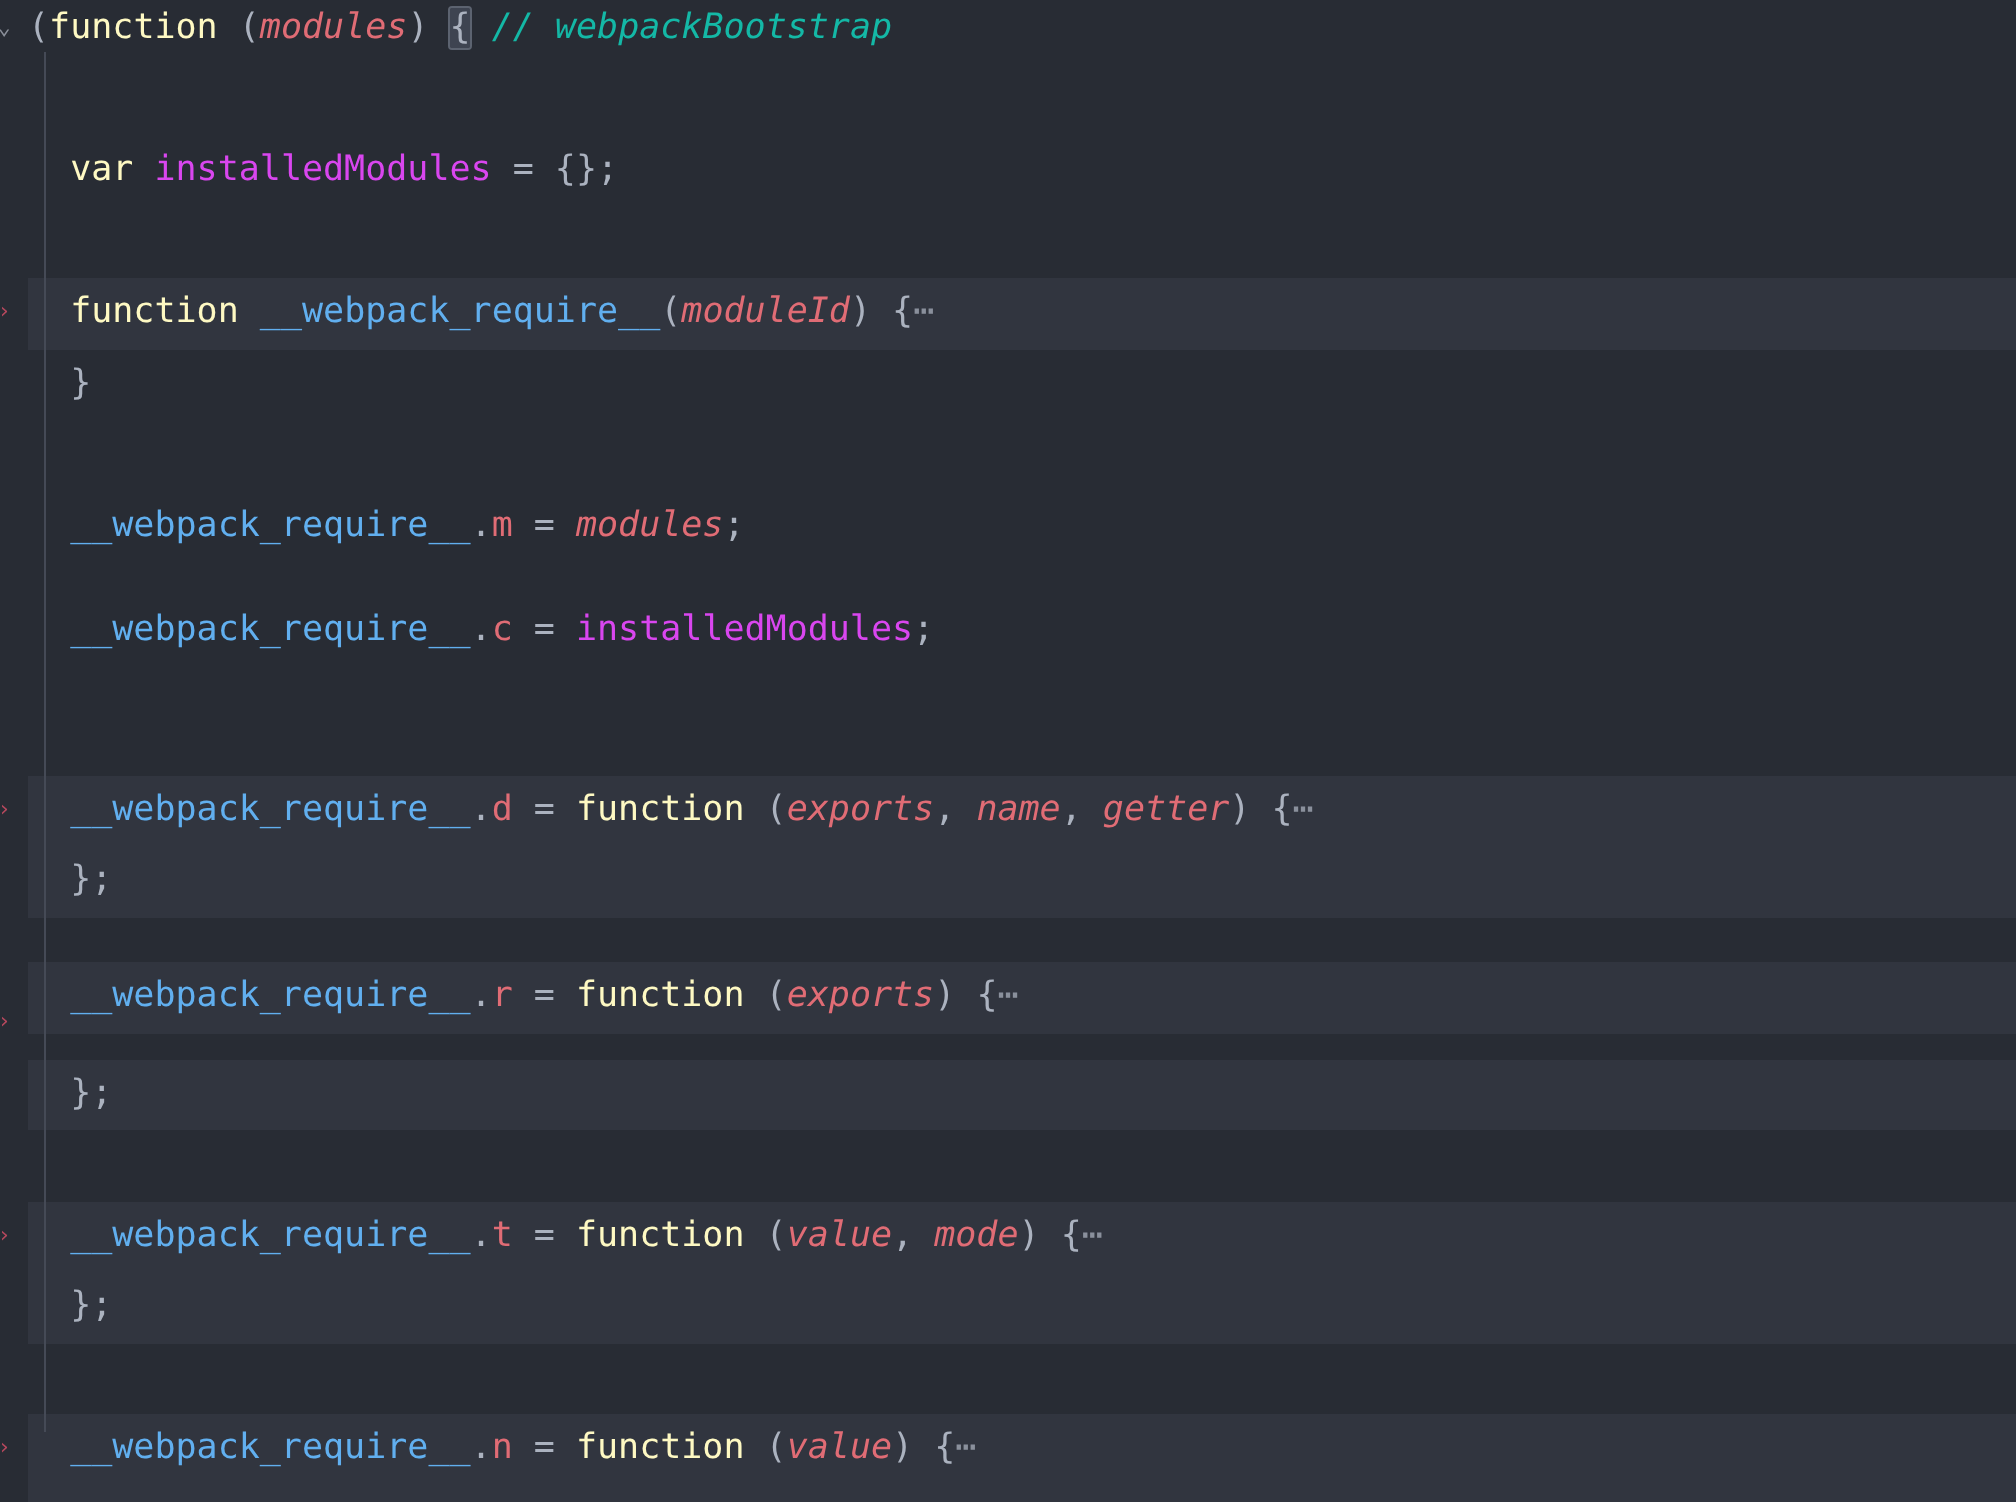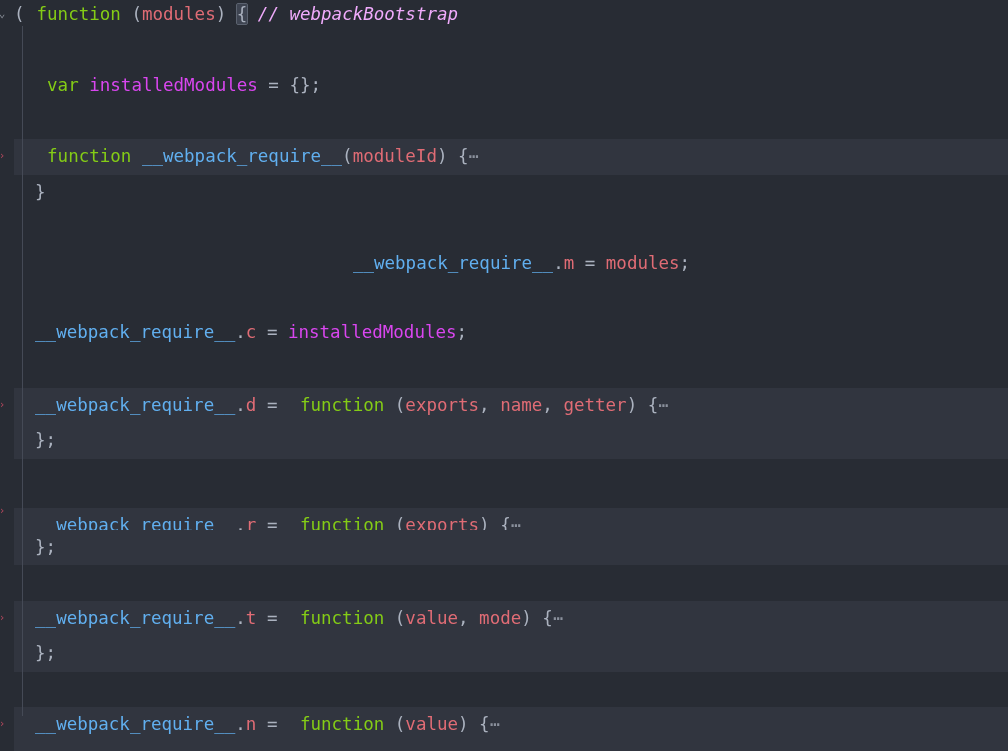--- a/index.html
+++ b/index.html
@@ -66,27 +66,27 @@
     position: absolute;
     top: 26px;
     left: 22px;
     width: 1px;
     height: 690px;
     background: #454a56;
     z-index: 3;
   }
 
   
-  .kw       { color: #84cc16; margin-left: 12px; }  
+  .kw       { color: #fef9c3; }  
   .fn       { color: #61afef; }  
-  .param    { color: #e06c75; }
+  .param    { color: #e06c75; font-style: italic; }
   .var      { color: #d946ef; }
   .prop     { color: #e06c75; }
   .punc     { color: #abb2bf; }
-  .cmt      { color: #f0abfc; font-style: italic; }
+  .cmt      { color: #14b8a6; font-style: italic; }
 
   
   .folded {
     color: #8a909c;
     letter-spacing: 1px;
   }
 
   
   .bmatch {
     background: #3e4451;
@@ -100,28 +100,28 @@
 <div id="editor">
 
   <div id="lines-host">
       <div class="line" style="top: -3px;"><span class="punc">(</span><span class="kw">function</span><span class="punc"> (</span><span class="param">modules</span><span class="punc">) </span><span class="bmatch">{</span><span class="punc"> </span><span class="cmt">// webpackBootstrap</span></div>
       <div class="line" style="top: 32.5px;"><span class="punc">  </span></div>
       <div class="line" style="top: 68px;"><span class="punc">  </span><span class="kw">var</span><span class="punc"> </span><span class="var">installedModules</span><span class="punc"> = </span><span class="punc">{};</span></div>
       <div class="line" style="top: 103.5px;"></div>
       <div class="line band" style="top: 139px;"><span class="punc">  </span><span class="kw">function</span><span class="punc"> </span><span class="fn">__webpack_require__</span><span class="punc">(</span><span class="param">moduleId</span><span class="punc">) </span><span class="punc">{</span><span class="folded">⋯</span></div>
       <div class="line" style="top: 174.5px;"><span class="punc">  }</span></div>
       <div class="line" style="top: 210px;"></div>
-      <div class="line" style="top: 245.5px; text-align: center;"><span class="punc">  </span><span class="fn">__webpack_require__</span><span class="punc">.</span><span class="prop">m</span><span class="punc"> = </span><span class="param">modules</span><span class="punc">;</span></div>
+      <div class="line" style="top: 245.5px;"><span class="punc">  </span><span class="fn">__webpack_require__</span><span class="punc">.</span><span class="prop">m</span><span class="punc"> = </span><span class="param">modules</span><span class="punc">;</span></div>
       <div class="line" style="top: 281px;"></div>
-      <div class="line" style="top: 315px;"><span class="punc">  </span><span class="fn">__webpack_require__</span><span class="punc">.</span><span class="prop">c</span><span class="punc"> = </span><span class="var">installedModules</span><span class="punc">;</span></div>
+      <div class="line" style="top: 298px;"><span class="punc">  </span><span class="fn">__webpack_require__</span><span class="punc">.</span><span class="prop">c</span><span class="punc"> = </span><span class="var">installedModules</span><span class="punc">;</span></div>
       <div class="line" style="top: 352px;"></div>
       <div class="line band" style="top: 387.5px;"><span class="punc">  </span><span class="fn">__webpack_require__</span><span class="punc">.</span><span class="prop">d</span><span class="punc"> = </span><span class="kw">function</span><span class="punc"> (</span><span class="param">exports</span><span class="punc">, </span><span class="param">name</span><span class="punc">, </span><span class="param">getter</span><span class="punc">) </span><span class="punc">{</span><span class="folded">⋯</span></div>
       <div class="line band" style="top: 423px;"><span class="punc">  };</span></div>
       <div class="line" style="top: 458.5px;"></div>
-      <div class="line band" style="top: 508px;"><span class="punc">  </span><span class="fn">__webpack_require__</span><span class="punc">.</span><span class="prop">r</span><span class="punc"> = </span><span class="kw">function</span><span class="punc"> (</span><span class="param">exports</span><span class="punc">) </span><span class="punc">{</span><span class="folded">⋯</span></div>
+      <div class="line band" style="top: 481px;"><span class="punc">  </span><span class="fn">__webpack_require__</span><span class="punc">.</span><span class="prop">r</span><span class="punc"> = </span><span class="kw">function</span><span class="punc"> (</span><span class="param">exports</span><span class="punc">) </span><span class="punc">{</span><span class="folded">⋯</span></div>
       <div class="line band" style="top: 529.5px;"><span class="punc">  };</span></div>
       <div class="line" style="top: 565px;"></div>
       <div class="line band" style="top: 600.5px;"><span class="punc">  </span><span class="fn">__webpack_require__</span><span class="punc">.</span><span class="prop">t</span><span class="punc"> = </span><span class="kw">function</span><span class="punc"> (</span><span class="param">value</span><span class="punc">, </span><span class="param">mode</span><span class="punc">) </span><span class="punc">{</span><span class="folded">⋯</span></div>
       <div class="line band" style="top: 636px;"><span class="punc">  };</span></div>
       <div class="line" style="top: 671.5px;"></div>
       <div class="line band" style="top: 707px;"><span class="punc">  </span><span class="fn">__webpack_require__</span><span class="punc">.</span><span class="prop">n</span><span class="punc"> = </span><span class="kw">function</span><span class="punc"> (</span><span class="param">value</span><span class="punc">) </span><span class="punc">{</span><span class="folded">⋯</span></div>
       <div class="line band" style="top: 742.5px;"><span class="punc">  };</span></div>
     </div>
 
   <div class="indent-guide"></div>

